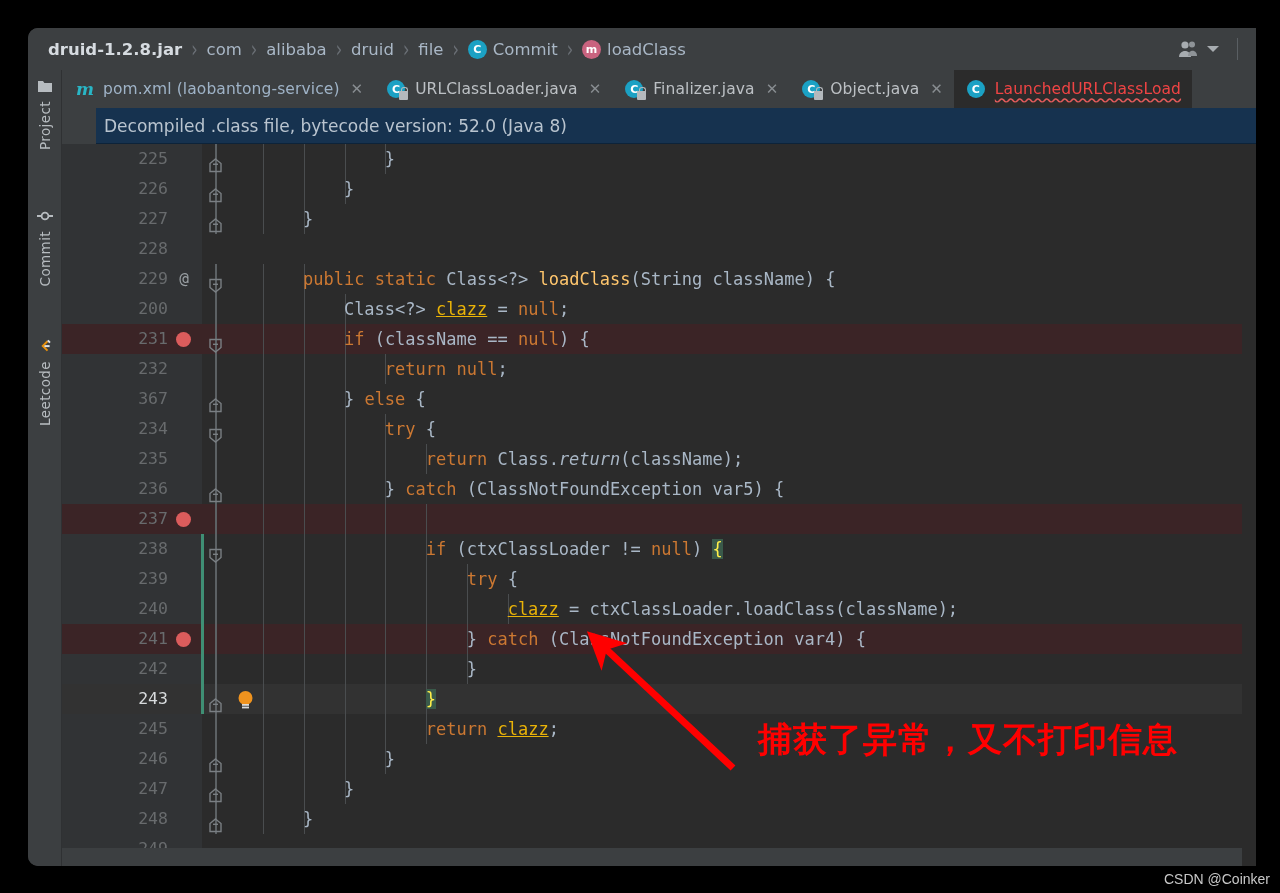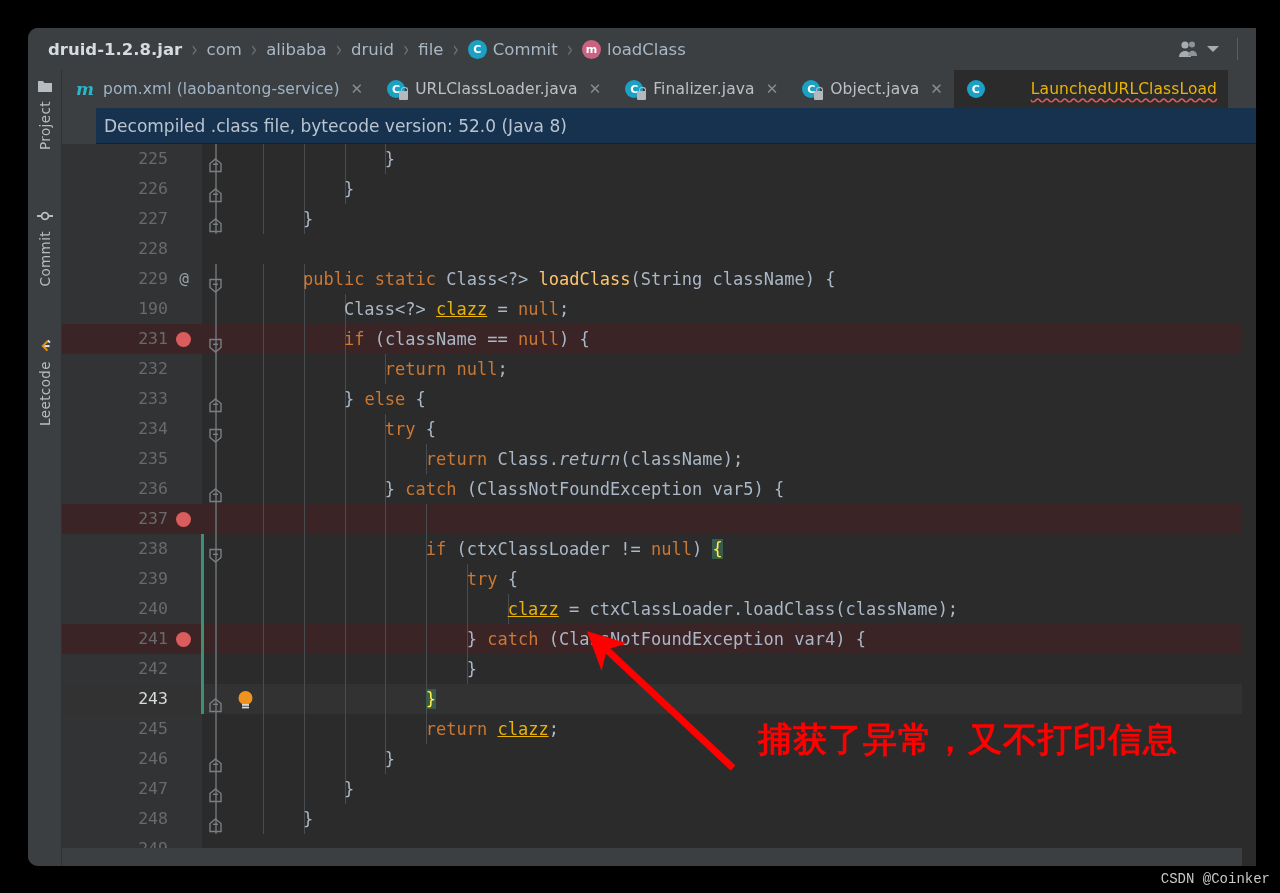--- a/index.html
+++ b/index.html
@@ -89,24 +89,23 @@
     display: flex; align-items: center; gap: 8px;
     padding: 0 11px 0 13px;
     font-size: 15.5px; color: #bcc0c4;
     white-space: nowrap; position: relative;
     background: #3c3f41;
   }
   .tab.active { background: #2b2b2b; }
   .tab .tlabel { letter-spacing: .1px; }
   .tab.pom .tlabel { color: #9fb3c7; }
   .tab.err .tlabel {
-    color: #eab308;
+    color: #ef4444;
     text-decoration: underline wavy #e35b5b;
     text-underline-offset: 3px;
-    margin-left: 36px;
   }
   .tab-close {
     font-size: 15px; color: #888d91; margin-left: 3px; line-height: 1;
   }
   .tab-ico { position: relative; width: 20px; height: 20px; flex: 0 0 20px; }
   .tab-ico .circ {
     position: absolute; left: 0; top: 1px;
     width: 18px; height: 18px; border-radius: 50%;
     background: #1ba1c4; color: #fff; font-size: 11px; font-weight: bold;
     display: flex; align-items: center; justify-content: center;
@@ -213,21 +212,21 @@
              pointer-events: none; }
   .cn-note {
     position: absolute; left: 758px; top: 717px;
     font-size: 34px; color: #ff0000; font-weight: bold;
     font-family: "DejaVu Sans", sans-serif; letter-spacing: 1px;
     white-space: nowrap;
   }
   .watermark {
     position: absolute; right: 10px; bottom: 6px;
     font-size: 14px; color: #c8c8c8;
-    font-family: Liberation Mono, monospace;
+    font-family: Liberation Sans, sans-serif;
   }
 </style>
 </head>
 <body>
 
 <div id="root">
 
   <div class="ide-window">
 
     <div class="navbar">
@@ -402,21 +401,21 @@
             <span class="fold-line"></span>
             <span class="fold"><svg viewBox="0 0 15 15" width="15" height="15">
                 <path d="M2 1.5h11v8L7.5 14 2 9.5z" fill="none" stroke="#7a7f83" stroke-width="1.4"></path>
                 <line x1="5" y1="6.3" x2="10" y2="6.3" stroke="#7a7f83" stroke-width="1.4"></line>
               </svg></span>
             <span class="indent" style="left:201px"></span>
             <span class="indent" style="left:241.8px"></span>
             <span class="code">    <span class="kw">public</span> <span class="kw">static</span> <span class="plain">Class</span><span class="plain">&lt;?&gt;</span> <span class="meth">loadClass</span><span class="plain">(</span><span class="plain">String</span> <span class="plain">className</span><span class="plain">)</span> <span class="plain">{</span></span>
           </div>
           <div class="row">
-            <span class="lnum">190</span>
+            <span class="lnum">200</span>
             <span class="fold-line"></span>
             <span class="indent" style="left:201px"></span>
             <span class="indent" style="left:241.8px"></span>
             <span class="indent" style="left:282.6px"></span>
             <span class="code">        <span class="plain">Class</span><span class="plain">&lt;?&gt;</span> <span class="fld">clazz</span> <span class="plain">=</span> <span class="kw">null</span><span class="plain">;</span></span>
           </div>
           <div class="row bp">
             <span class="lnum">231</span>
             <span class="bp-dot"></span>
             <span class="fold-line"></span>
@@ -432,21 +431,21 @@
           <div class="row">
             <span class="lnum">232</span>
             <span class="fold-line"></span>
             <span class="indent" style="left:201px"></span>
             <span class="indent" style="left:241.8px"></span>
             <span class="indent" style="left:282.6px"></span>
             <span class="indent" style="left:323.4px"></span>
             <span class="code">            <span class="kw">return</span> <span class="kw">null</span><span class="plain">;</span></span>
           </div>
           <div class="row">
-            <span class="lnum">233</span>
+            <span class="lnum">367</span>
             <span class="fold-line"></span>
             <span class="fold"><svg viewBox="0 0 15 15" width="15" height="15">
                 <path d="M7.5 1 13 5.5v8H2v-8z" fill="none" stroke="#7a7f83" stroke-width="1.4"></path>
                 <line x1="5" y1="6.3" x2="10" y2="6.3" stroke="#7a7f83" stroke-width="1.4"></line>
               </svg></span>
             <span class="indent" style="left:201px"></span>
             <span class="indent" style="left:241.8px"></span>
             <span class="indent" style="left:282.6px"></span>
             <span class="code">        <span class="plain">}</span> <span class="kw">else</span> <span class="plain">{</span></span>
           </div>

